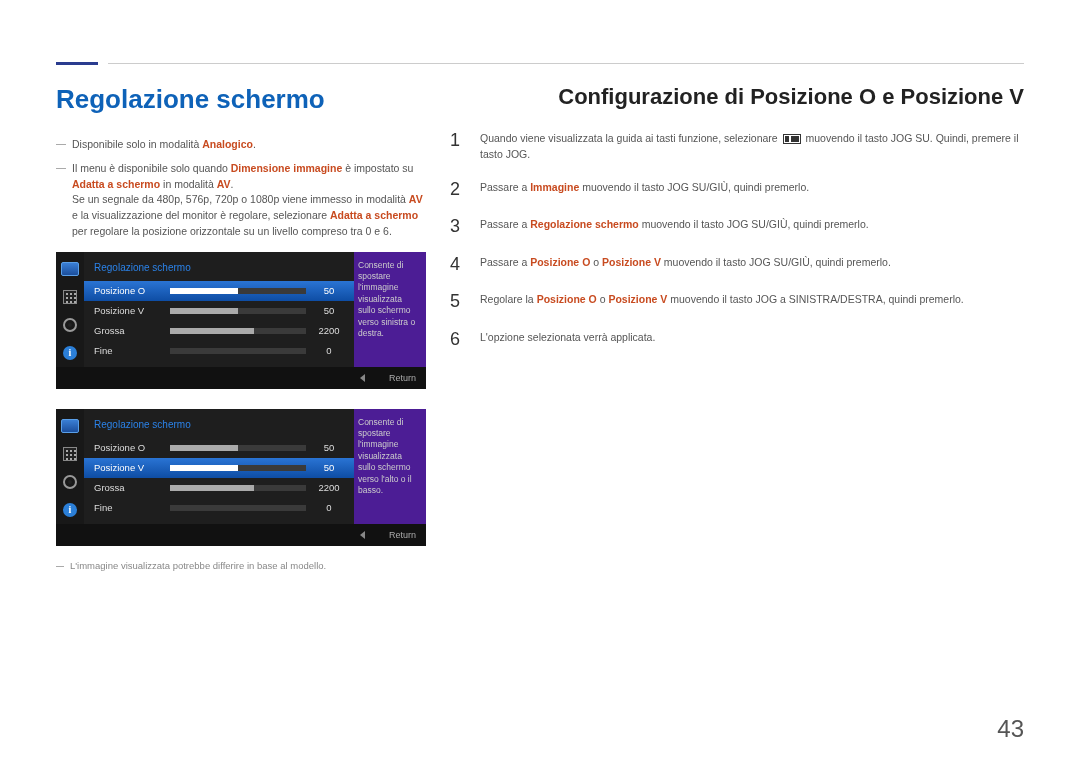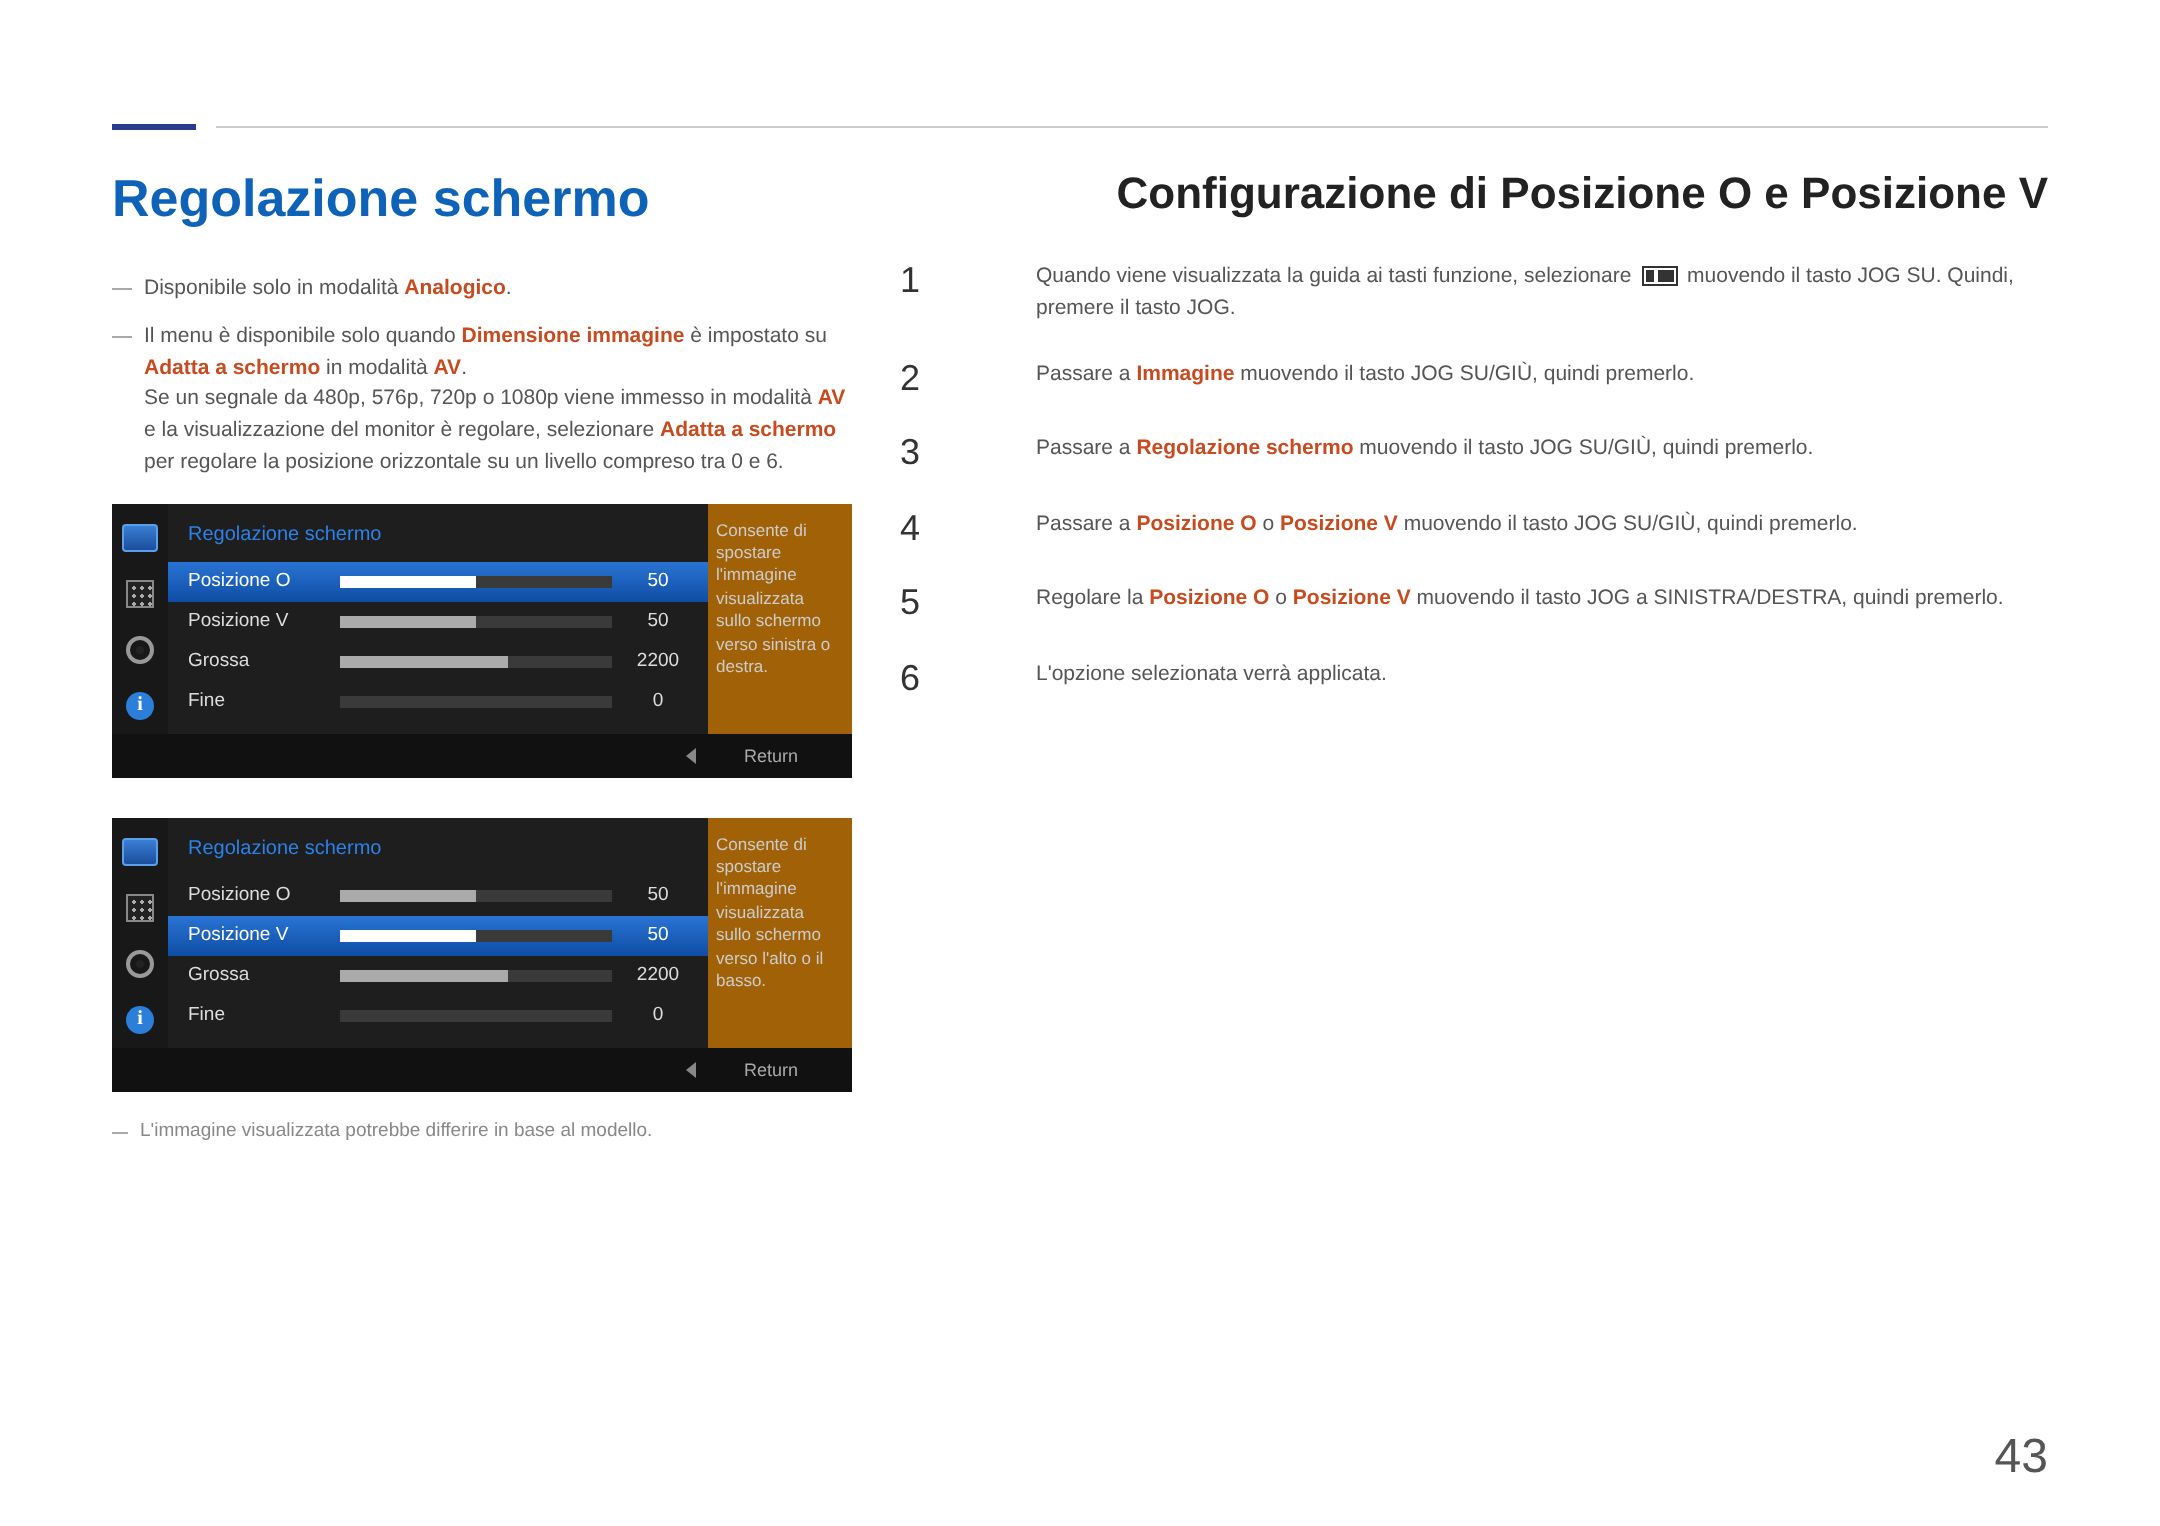--- a/index.html
+++ b/index.html
@@ -37,29 +37,29 @@
   .osd-main { flex: 1; display: flex; }
   .osd-list { flex: 1; padding: 6px 0; }
   .osd-title { color: #2b82e8; font-size: 10px; padding: 4px 10px 8px 10px; }
   .osd-row { display: flex; align-items: center; height: 20px; padding: 0 10px; font-size: 9.5px; color: #ddd; gap: 8px; }
   .osd-row.active { background: linear-gradient(#2a74d4,#0e4da4); color: #fff; }
   .osd-label { width: 68px; flex-shrink: 0; }
   .osd-bar { flex: 1; height: 6px; background: #3a3a3a; position: relative; }
   .osd-bar-fill { position: absolute; left:0; top:0; bottom:0; background: #aaa; }
   .osd-row.active .osd-bar-fill { background: #fff; }
   .osd-val { width: 30px; text-align: center; flex-shrink: 0; }
-  .osd-desc { width: 72px; background: #a16207; color: #ccc; font-size: 8.5px; padding: 8px 6px 6px 4px; line-height: 1.35; }
-  .osd-footer { height: 22px; background: #111; display: flex; justify-content: flex-end; align-items: center; gap: 24px; padding-right: 27px; }
+  .osd-desc { width: 72px; background: #4c1d95; color: #ccc; font-size: 8.5px; padding: 8px 6px 6px 4px; line-height: 1.35; }
+  .osd-footer { height: 22px; background: #111; display: flex; justify-content: flex-end; align-items: center; gap: 24px; padding-right: 10px; }
   .osd-footer .tri { width: 0; height: 0; border-top: 4px solid transparent; border-bottom: 4px solid transparent; border-right: 5px solid #888; }
   .osd-footer .ret { color: #aaa; font-size: 9px; }
   .desc-line { font-size: 10.5px; color: #555; line-height: 1.5; margin-bottom: 6px; }
   .steps { margin-top: 10px; }
   .step-row { display: flex; gap: 14px; padding: 8px 0; align-items: flex-start; border-top: 0; }
   .step-num { font-size: 18px; color: #333; width: 16px; flex-shrink:0; line-height: 1.2; }
-  .step-text { font-size: 10.5px; color: #555; line-height: 1.55; flex: 1; margin-left: 38px; }
+  .step-text { font-size: 10.5px; color: #555; line-height: 1.55; flex: 1; }
   .inline-icon { display: inline-block; width: 18px; height: 10px; border: 1px solid #333; position: relative; vertical-align: middle; margin: 0 2px; background: #fff; }
   .inline-icon::before, .inline-icon::after { content:""; position:absolute; top:1px; bottom:1px; width:4px; background:#333; }
   .inline-icon::before { left:1px; }
   .inline-icon::after { right:1px; }
   .inline-icon .mid { position:absolute; top:1px; bottom:1px; left:7px; width:4px; background:#333; }
   .page-num { position: absolute; bottom: 20px; right: 56px; font-size: 24px; color: #555; }
   .footnote { font-size: 9.5px; color: #888; margin-top: 14px; display:flex; gap:6px; }
   .footnote .dash { flex-shrink:0; width:8px; height:1px; background:#aaa; margin-top:6px; }
 </style>
 </head>

